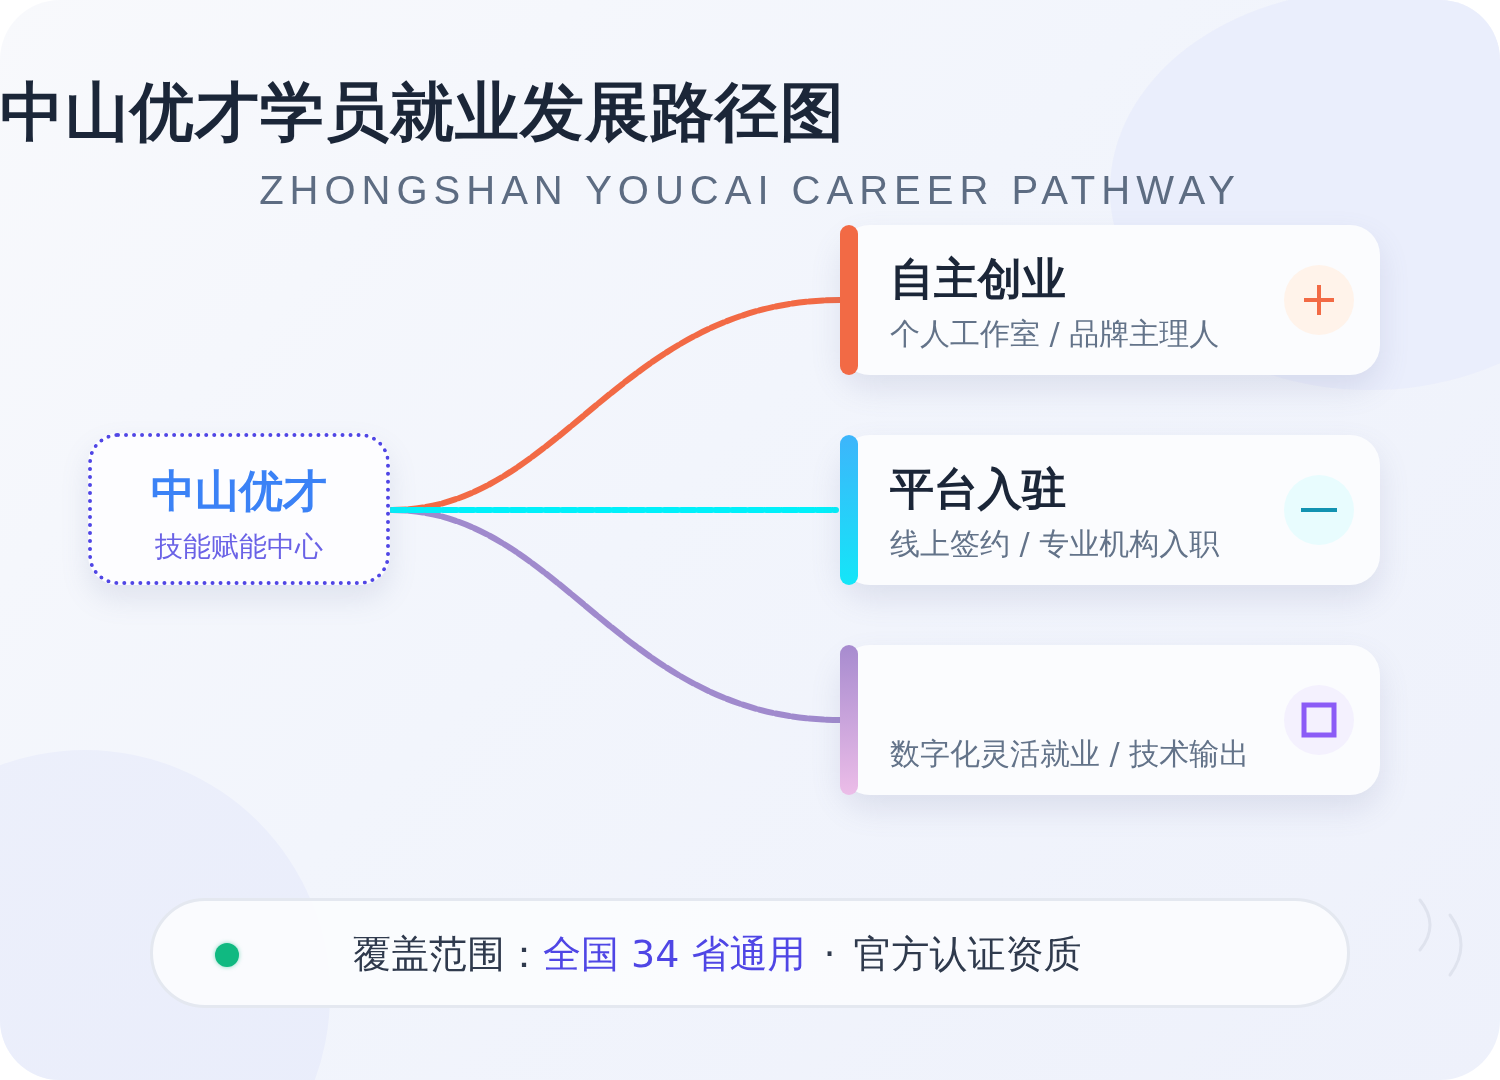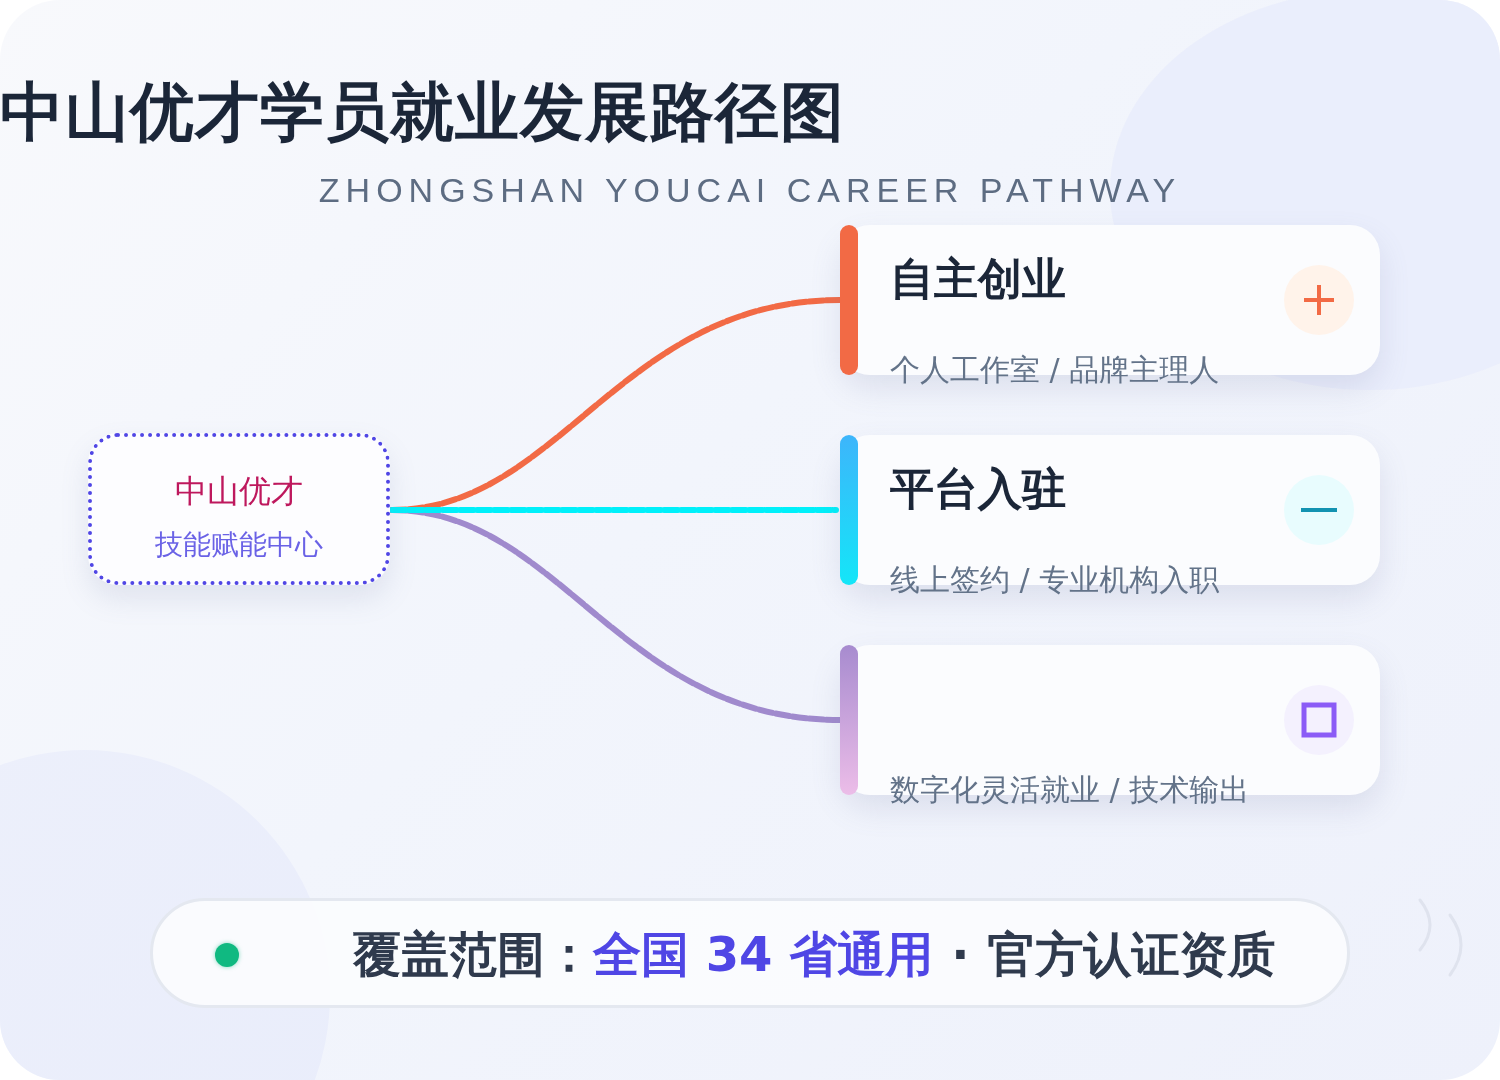--- a/index.html
+++ b/index.html
@@ -46,21 +46,21 @@
       color: #1b2638;
       letter-spacing: 1px;
       line-height: 84px;
     }
     .subtitle {
       position: absolute;
       left: 0; top: 170px;
       width: 1500px;
       text-align: center;
       font-family: "Liberation Sans", "DejaVu Sans", sans-serif;
-      font-size: 34px;
+      font-size: 40px;
       color: #5d6c82;
       letter-spacing: 6px;
       line-height: 40px;
     }
     svg.links {
       position: absolute;
       left: 0; top: 0;
       width: 1500px; height: 1080px;
     }
     .hub {
@@ -71,29 +71,29 @@
       border: 4px dotted #5046e5;
       border-radius: 30px;
       background: #fdfdff;
       box-shadow: 0 14px 28px rgba(120, 130, 170, 0.16);
       text-align: center;
     }
     .hub-title {
       position: absolute;
       left: 0; top: 26px; width: 100%;
       font-family: "DejaVu Serif", "Liberation Serif", serif;
-      font-weight: normal;
-      font-size: 32px;
+      font-weight: bold;
+      font-size: 44px;
       line-height: 56px;
-      color: #be185d;
+      color: #3b82f6;
     }
     .hub-sub {
       position: absolute;
       left: 0; top: 92px; width: 100%;
-      font-family: Liberation Mono, monospace;
+      font-family: Liberation Serif, serif;
       font-size: 28px;
       line-height: 36px;
       color: #6a62e6;
     }
     .card {
       position: absolute;
       left: 840px;
       width: 540px; height: 150px;
       box-sizing: border-box;
       border-radius: 30px;
@@ -116,21 +116,20 @@
       color: #1b2638;
     }
     .card-sub {
       position: absolute;
       left: 50px; top: 90px;
       font-family: "DejaVu Sans", "Liberation Sans", sans-serif;
       font-size: 30px;
       line-height: 38px;
       color: #637389;
       white-space: nowrap;
-      margin-top: 36px;
     }
     .card-icon {
       position: absolute;
       left: 444px; top: 40px;
       width: 70px; height: 70px;
       border-radius: 50%;
     }
     .footer {
       position: absolute;
       left: 150px; top: 898px;
@@ -145,22 +144,22 @@
       left: 62px; top: 42px;
       width: 24px; height: 24px;
       border-radius: 50%;
       background: #10b981;
       box-shadow: 0 0 4px rgba(16, 185, 129, 0.5);
     }
     .footer-text {
       position: absolute;
       left: 200px; top: 28px;
       font-family: "DejaVu Sans", "Liberation Sans", sans-serif;
-      font-weight: bold;
-      font-size: 48px;
+      font-weight: normal;
+      font-size: 38px;
       line-height: 50px;
       color: #2f3a4d;
       white-space: nowrap;
       text-align: right;
     }
     .footer-highlight { color: #4f46e5; }
     .footer-sep { margin: 0 18px; color: #2f3a4d; }
     .waves {
       position: absolute;
       left: 1400px; top: 890px;

